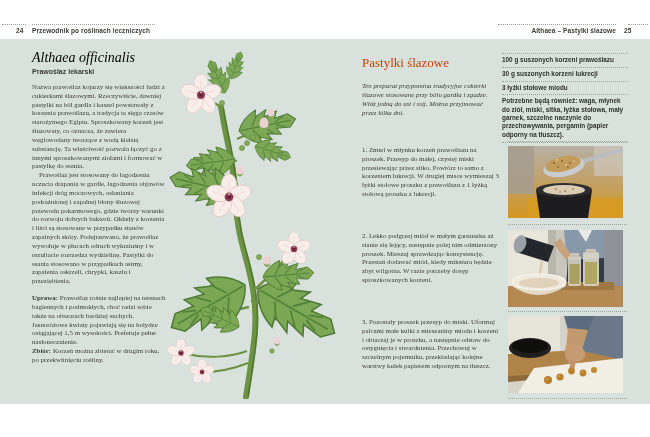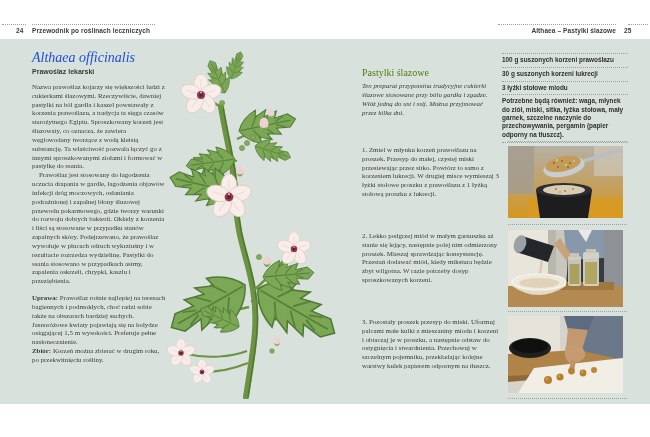--- a/index.html
+++ b/index.html
@@ -8,32 +8,32 @@
   .spread { position:relative; width:650px; height:437px; background:#ffffff; overflow:hidden; }
 
   
   .hdr { position:absolute; font-family:"Liberation Sans", sans-serif; font-size:6.5px; font-weight:bold; color:#3a3a36; letter-spacing:0.1px; }
   .dotline { position:absolute; height:0; border-top:1px dotted #98a39d; }
 
   
   .content { position:absolute; left:0; top:39px; width:650px; height:365px; background:#d9e1dd; overflow:hidden; }
 
   
-  .l-title { position:absolute; left:32px; top:11px; font-size:14px; font-style:italic; color:#1d4ed8; }
+  .l-title { position:absolute; left:32px; top:11px; font-size:14px; font-style:italic; color:#000000; }
   .l-sub { position:absolute; left:32px; top:29px; font-family:"Liberation Sans", sans-serif; font-size:7px; font-weight:bold; color:#3a3a36; }
   .l-body { position:absolute; left:32px; top:44px; width:134px; font-size:6.9px; line-height:1.28; color:#3b3b37; }
   .l-body p.indent { text-indent:7px; }
   .l-body p.gap { margin-top:8px; }
   .lbl { font-weight:bold; }
 
   
   .plant { position:absolute; left:143px; top:12px; width:218px; height:348px; }
 
   
-  .r-title { position:absolute; left:362px; top:28px; font-size:10px; color:#4d7c0f; }
+  .r-title { position:absolute; left:362px; top:16px; font-size:13px; color:#c2410c; }
   .r-intro { position:absolute; left:362px; top:43px; width:136px; font-size:6.9px; font-style:italic; line-height:1.3; color:#3b3b37; }
   .ingredients { position:absolute; left:502px; top:14px; width:126px; font-family:"Liberation Sans", sans-serif; font-size:6.4px; font-weight:bold; color:#2f2f2b; border-bottom:1px dotted #98a39d; }
   .ing { border-top:1px dotted #98a39d; padding:2px 0 2.5px 0; line-height:1.3; }
   .step { position:absolute; left:362px; width:138px; font-size:6.9px; line-height:1.28; color:#3b3b37; }
   .step1 { top:107px; } .step2 { top:193px; } .step3 { top:279px; }
   .photo { position:absolute; left:508px; width:115px; overflow:hidden; }
   .photo svg { display:block; }
   .pdot { left:508px; width:119px; }
 </style>
 </head>

